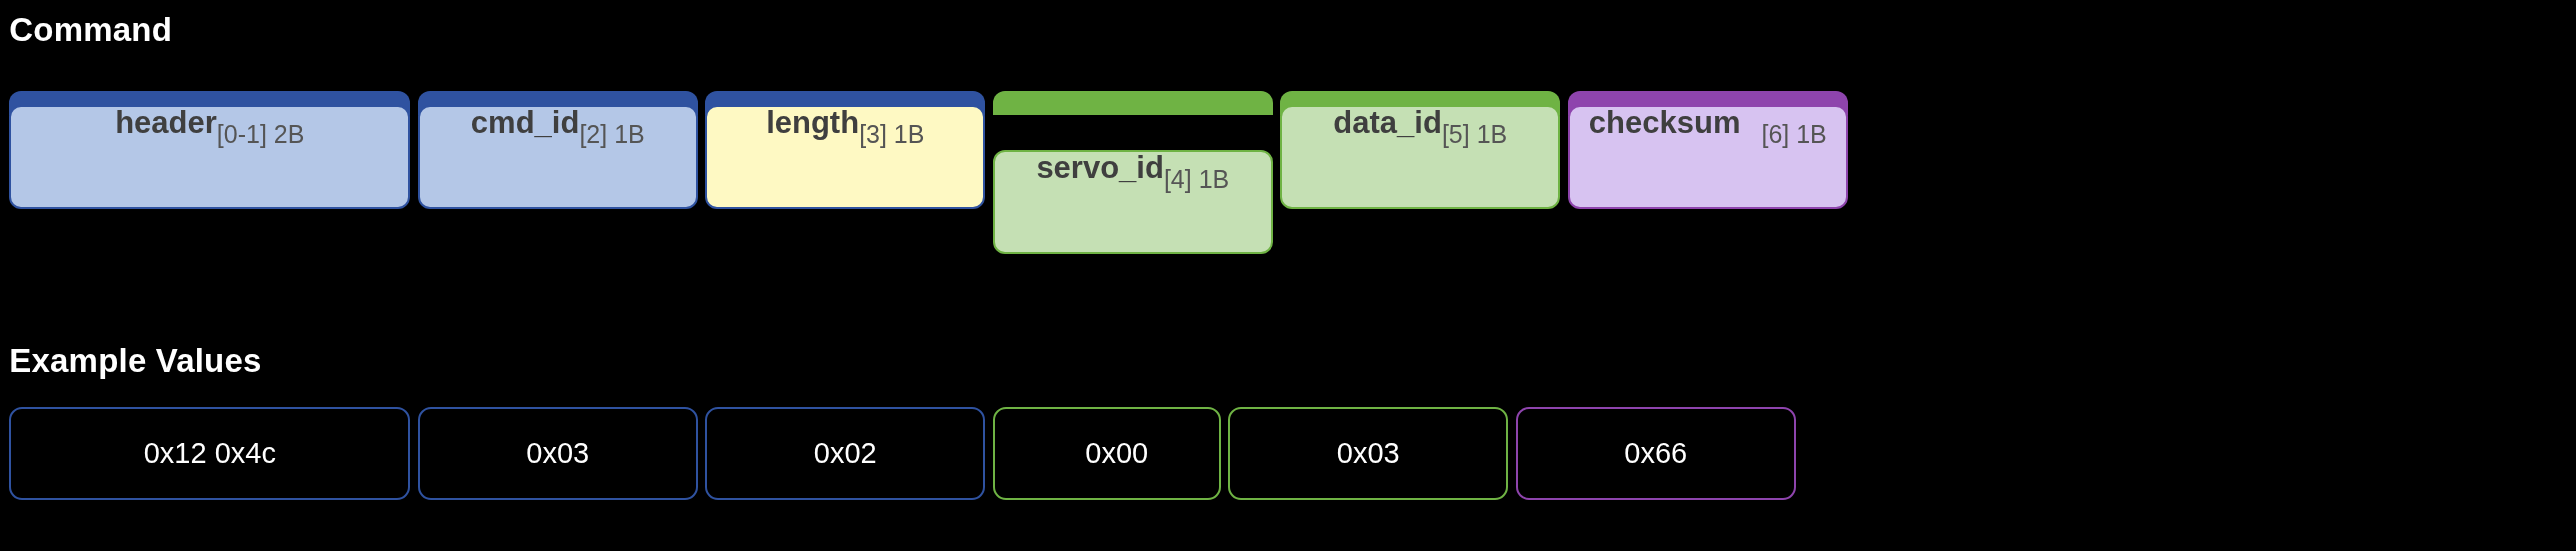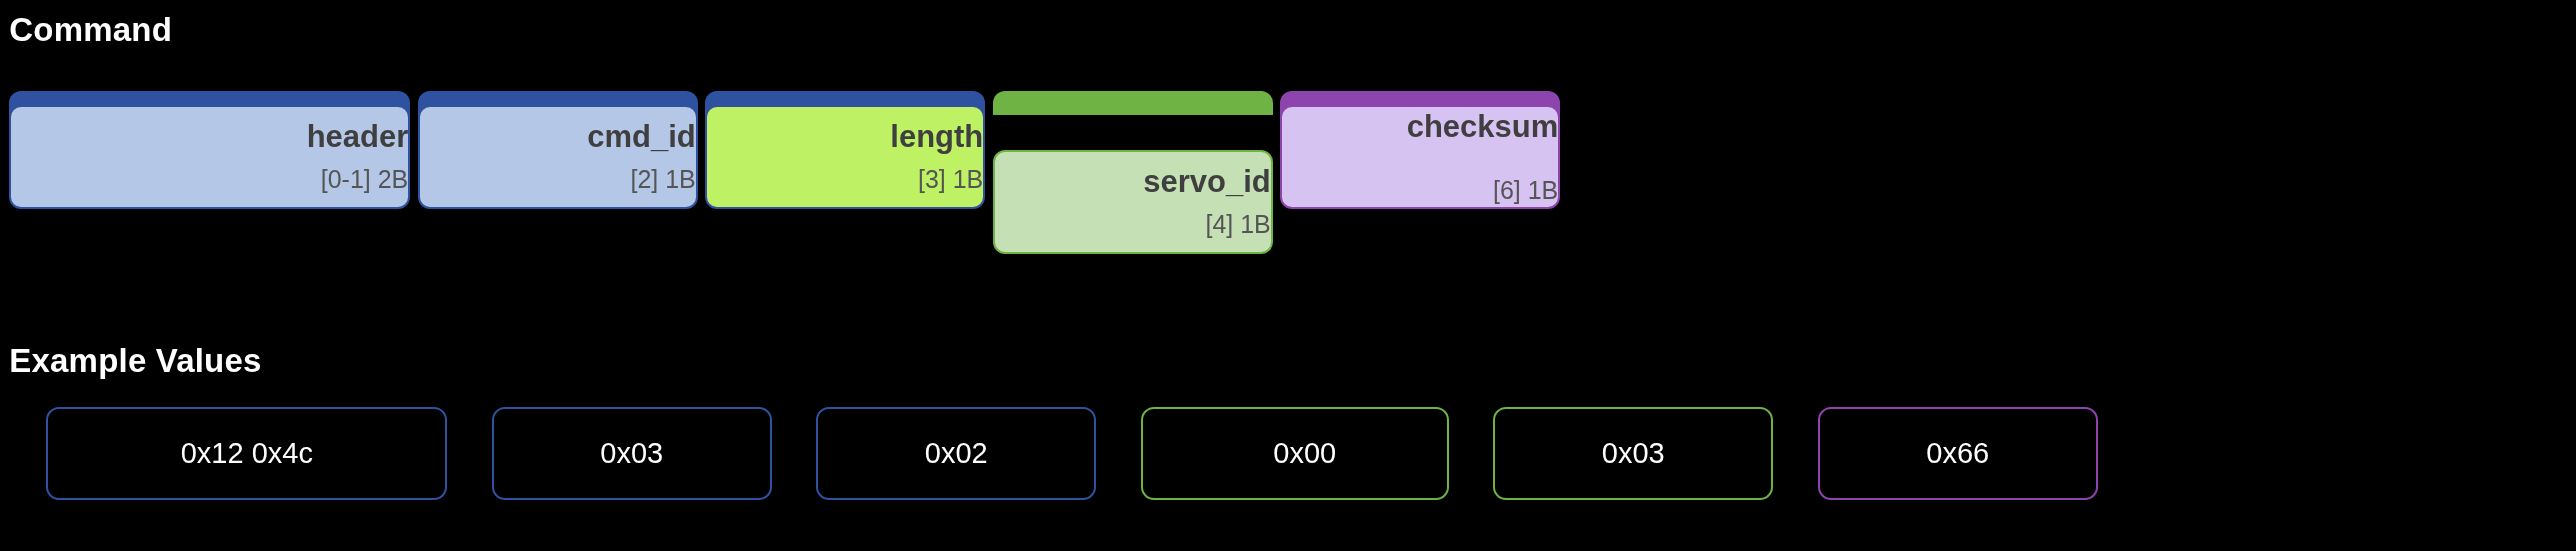--- a/index.html
+++ b/index.html
@@ -60,22 +60,21 @@
   }
   
   .field-body {
     position: relative;
     height: 104px;
     border-radius: 12px;
     border-width: 2.8px;
     border-style: solid;
     box-sizing: border-box;
     display: flex;
-    flex-direction: column;
-    align-items: flex-end;
+    align-items: flex-start;
     justify-content: center;
     overflow: hidden;
   }
   .field-label {
     color: #3f3f3f;
     font-weight: bold;
     font-size: 31px;
     line-height: 1;
     white-space: nowrap;
   }
@@ -99,21 +98,20 @@
     height: 93px;
     border-radius: 13px;
     border-width: 2.8px;
     border-style: solid;
     box-sizing: border-box;
     background: #000000;
     display: flex;
     align-items: center;
     justify-content: center;
     margin-right: 7.5px;
-    margin-left: 37px;
   }
   .value-box:last-child { margin-right: 0; }
   .value-text {
     color: #ffffff;
     font-size: 29px;
     line-height: 1;
     white-space: nowrap;
   }
 </style>
 </head>
@@ -133,30 +131,37 @@
       </div>
       <div class="field" style="width: 280px;">
         <div class="field-tab" style="background: rgb(47, 82, 160);"></div>
         <div class="field-body" style="background: rgb(180, 199, 231); border-color: rgb(47, 82, 160);">
           <div class="field-label">cmd_id</div>
           <div class="field-sub">[2] 1B</div>
         </div>
       </div>
       <div class="field" style="width: 280px;">
         <div class="field-tab" style="background: rgb(47, 82, 160);"></div>
-        <div class="field-body" style="background: #bef264; border-color: rgb(47, 82, 160);">
+        <div class="field-body" style="background: #fef9c3; border-color: rgb(47, 82, 160);">
           <div class="field-label">length</div>
           <div class="field-sub">[3] 1B</div>
         </div>
       </div>
       <div class="field" style="width: 280px; gap: 45px;">
         <div class="field-tab" style="background: rgb(111, 179, 68);"></div>
         <div class="field-body" style="background: rgb(197, 224, 180); border-color: rgb(111, 179, 68);">
           <div class="field-label">servo_id</div>
           <div class="field-sub">[4] 1B</div>
+        </div>
+      </div>
+      <div class="field" style="width: 280px;">
+        <div class="field-tab" style="background: rgb(111, 179, 68);"></div>
+        <div class="field-body" style="background: rgb(197, 224, 180); border-color: rgb(111, 179, 68);">
+          <div class="field-label">data_id</div>
+          <div class="field-sub">[5] 1B</div>
         </div>
       </div>
       <div class="field" style="width: 280px;">
         <div class="field-tab" style="background: rgb(142, 68, 173);"></div>
         <div class="field-body" style="background: rgb(215, 195, 241); border-color: rgb(142, 68, 173); gap: 21px;">
           <div class="field-label">checksum</div>
           <div class="field-sub">[6] 1B</div>
         </div>
       </div>
     </div>
@@ -166,21 +171,21 @@
   <div class="value-row">
       <div class="value-box" style="width: 401px; border-color: rgb(47, 82, 160);">
         <div class="value-text">0x12 0x4c</div>
       </div>
       <div class="value-box" style="width: 280px; border-color: rgb(47, 82, 160);">
         <div class="value-text">0x03</div>
       </div>
       <div class="value-box" style="width: 280px; border-color: rgb(47, 82, 160);">
         <div class="value-text">0x02</div>
       </div>
-      <div class="value-box" style="width: 308px; border-color: rgb(111, 179, 68); padding-left: 20px;">
+      <div class="value-box" style="width: 228px; border-color: rgb(111, 179, 68); padding-left: 20px;">
         <div class="value-text">0x00</div>
       </div>
       <div class="value-box" style="width: 280px; border-color: rgb(111, 179, 68);">
         <div class="value-text">0x03</div>
       </div>
       <div class="value-box" style="width: 280px; border-color: rgb(142, 68, 173);">
         <div class="value-text">0x66</div>
       </div>
     </div>
 

